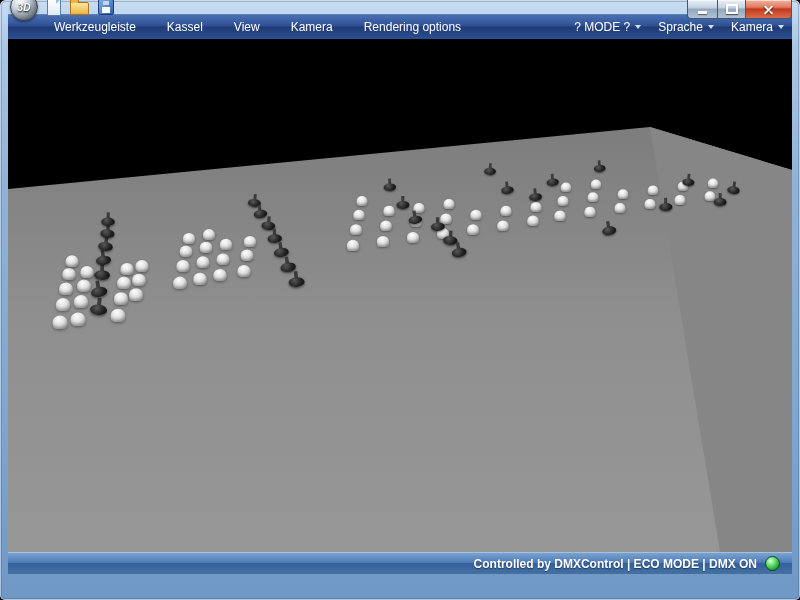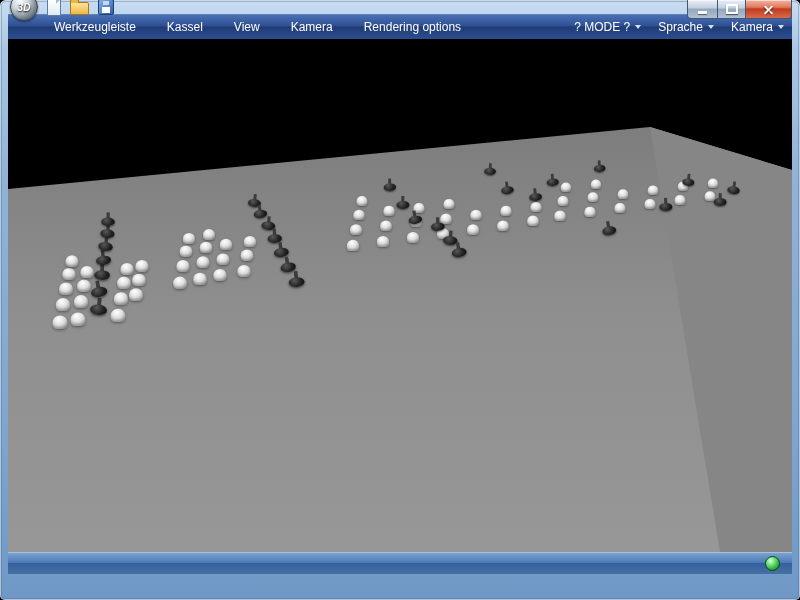--- a/index.html
+++ b/index.html
@@ -309,16 +309,17 @@
         <div class="fx fx-b" style="left: 592px; top: 133px; transform: translate(-50%, -100%) scale(0.89) rotate(-5deg);"></div>
         <div class="fx fx-b" style="left: 602px; top: 196px; transform: translate(-50%, -100%) scale(1.08) rotate(-10deg);"></div>
         <div class="fx fx-b" style="left: 658px; top: 172px; transform: translate(-50%, -100%) scale(1.01) rotate(-2deg);"></div>
         <div class="fx fx-b" style="left: 680px; top: 147px; transform: translate(-50%, -100%) scale(0.93) rotate(5deg);"></div>
         <div class="fx fx-b" style="left: 712px; top: 167px; transform: translate(-50%, -100%) scale(0.99) rotate(1deg);"></div>
         <div class="fx fx-b" style="left: 725px; top: 155px; transform: translate(-50%, -100%) scale(0.96) rotate(8deg);"></div>
       </div>
   </div>
 
   <div class="statusbar">
+    <span class="status-text">Controlled by DMXControl  |  ECO MODE  |  DMX ON</span>
     <span class="globe"></span>
   </div>
 
 </div>
 
 </body></html>

